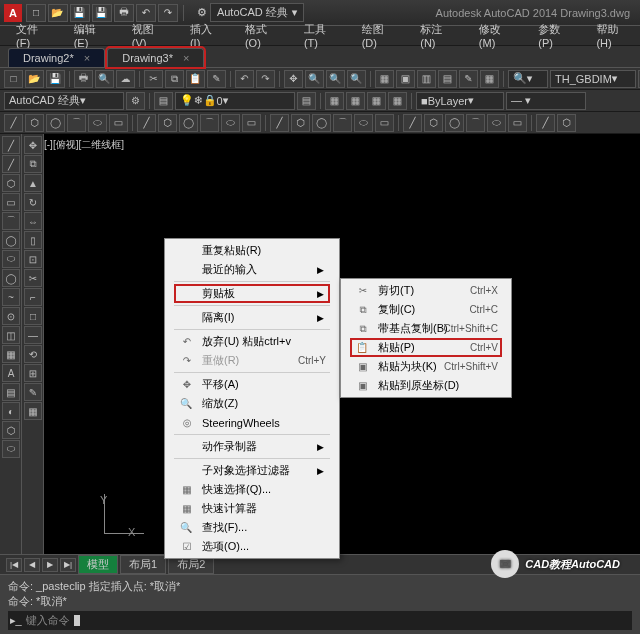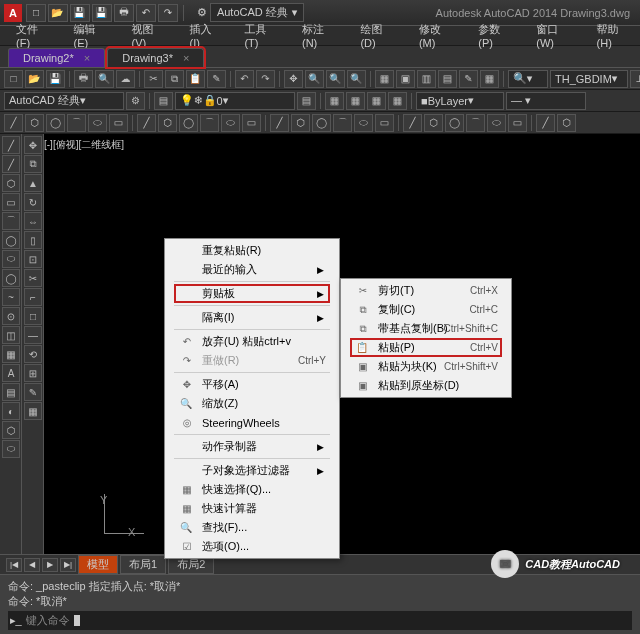--- a/index.html
+++ b/index.html
@@ -8,21 +8,21 @@
 .titlebar .logo{width:18px;height:18px;background:#c52020;margin-right:4px;display:flex;align-items:center;justify-content:center;color:#fff;font-weight:bold}
 .qat{display:flex;gap:2px;align-items:center}
 .qat-btn{width:20px;height:18px;border:1px solid #555;background:#3a3a3a;display:flex;align-items:center;justify-content:center;color:#ccc;font-size:10px}
 .qat-sep{width:1px;height:16px;background:#555;margin:0 3px}
 .ws-dd{margin-left:8px;display:flex;align-items:center;gap:3px;color:#ccc}
 .ws-dd .pill{background:#2a2a2a;border:1px solid #555;padding:1px 6px;display:flex;align-items:center;gap:4px}
 .title-txt{margin-left:auto;color:#999;padding-right:6px}
 .menubar{height:20px;background:#2d2d2d;display:flex;align-items:center;padding:0 8px;gap:15px;color:#ccc;border-bottom:1px solid #1a1a1a}
 .menu-item{padding:2px 8px}
 .tabbar{height:22px;background:#333;display:flex;align-items:flex-end;padding:0 8px;gap:2px;border-bottom:1px solid #555}
-.tab{padding:3px 14px;background:#4c1d95;border:1px solid #555;border-bottom:none;color:#ccc;border-radius:3px 3px 0 0}
+.tab{padding:3px 14px;background:#0f172a;border:1px solid #555;border-bottom:none;color:#ccc;border-radius:3px 3px 0 0}
 .tab.active{background:#2a2a2a}
 .tab.hl{outline:2px solid #c52020}
 .tab .x{margin-left:10px;color:#888}
 .toolbar{height:22px;background:#333;border-bottom:1px solid #1a1a1a;display:flex;align-items:center;padding:0 4px;gap:2px;overflow:hidden}
 .tb-btn{width:19px;height:18px;background:#3a3a3a;border:1px solid #555;display:flex;align-items:center;justify-content:center;color:#bbb;font-size:10px;flex-shrink:0}
 .tb-sep{width:1px;height:16px;background:#555;margin:0 2px;flex-shrink:0}
 .tb-dd{height:18px;background:#2a2a2a;border:1px solid #555;color:#ccc;padding:0 4px;display:flex;align-items:center;flex-shrink:0}
 .workarea{position:relative;height:420px;background:#000;display:flex}
 .tool-col{width:22px;background:#333;border-right:1px solid #555;display:flex;flex-direction:column;gap:1px;padding:2px}
 .tool-col .tb-btn{width:18px;height:18px}
@@ -38,21 +38,21 @@
 .ctx-item{display:flex;align-items:center;height:19px;padding:0 20px 0 28px;position:relative}
 .ctx-item.disabled{color:#999}
 .ctx-item .arr{position:absolute;right:6px;font-size:9px}
 .ctx-item .sc{position:absolute;right:4px;color:#555;font-size:10px}
 .ctx-item .ico{position:absolute;left:6px;width:14px;height:14px;display:flex;align-items:center;justify-content:center;font-size:10px;color:#666}
 .ctx-sep{height:1px;background:#ccc;margin:2px 0}
 .ctx-item.hl{outline:2px solid #c52020;outline-offset:-2px}
 .layout-tabs{height:20px;background:#333;display:flex;align-items:center;padding:0 6px;gap:2px;color:#ccc;border-top:1px solid #555}
 .lt-nav{width:16px;height:14px;background:#3a3a3a;border:1px solid #555;display:flex;align-items:center;justify-content:center;font-size:8px}
 .lt-tab{padding:1px 8px;background:#3a3a3a;border:1px solid #555}
-.lt-tab.active{background:#c2410c}
+.lt-tab.active{background:#15803d}
 .cmdline{background:#404040;color:#ccc;padding:4px 8px;font-family:Consolas,monospace;font-size:11px;border-top:1px solid #555}
 .cmdline .cursor{display:inline-block;width:6px;height:11px;background:#ccc;vertical-align:middle}
 .watermark{position:absolute;right:20px;bottom:56px;display:flex;align-items:center;gap:6px;color:#fff;font-style:italic;font-weight:bold;font-size:15px;text-shadow:0 0 3px #000}
 .watermark .wx{width:28px;height:28px;border-radius:50%;background:#ddd;display:flex;align-items:center;justify-content:center;font-size:14px;color:#555;font-style:normal}
 </style>
 </head>
 <body>
 
 <div class="titlebar">
   <div class="logo">A</div>
@@ -74,26 +74,26 @@
     </div>
   </div>
   <div class="title-txt">Autodesk AutoCAD 2014    Drawing3.dwg</div>
 </div>
 
 <div class="menubar" id="menubar">
     <div class="menu-item">文件(F)</div>
     <div class="menu-item">编辑(E)</div>
     <div class="menu-item">视图(V)</div>
     <div class="menu-item">插入(I)</div>
+    <div class="menu-item">格式(O)</div>
     <div class="menu-item">工具(T)</div>
+    <div class="menu-item">绘图(D)</div>
     <div class="menu-item">标注(N)</div>
-    <div class="menu-item">绘图(D)</div>
     <div class="menu-item">修改(M)</div>
     <div class="menu-item">参数(P)</div>
-    <div class="menu-item">窗口(W)</div>
     <div class="menu-item">帮助(H)</div>
   </div>
 
 <div class="tabbar" id="tabbar">
     <div class="tab">Drawing2*<span class="x">×</span></div>
     <div class="tab active hl">Drawing3*<span class="x">×</span></div>
   </div>
 
 <div class="toolbar">
   <div class="tb-btn">□</div>
@@ -118,21 +118,21 @@
   <div class="tb-btn">🔍</div>
   <div class="tb-sep"></div>
   <div class="tb-btn">▦</div>
   <div class="tb-btn">▣</div>
   <div class="tb-btn">▥</div>
   <div class="tb-btn">▤</div>
   <div class="tb-btn">✎</div>
   <div class="tb-btn">▦</div>
   <div class="tb-sep"></div>
   <div class="tb-dd" style="width:40px">🔍▾</div>
-  <div class="tb-dd" style="width:78px;margin-left:auto"><span>TH_GBDIM</span> ▾</div>
+  <div class="tb-dd" style="width:86px;margin-left:auto"><span>TH_GBDIM</span> ▾</div>
   <div class="tb-btn">⟂</div>
 </div>
 
 <div class="toolbar">
   <div class="tb-dd" style="width:120px"><span>AutoCAD 经典</span> ▾</div>
   <div class="tb-btn">⚙</div>
   <div class="tb-sep"></div>
   <div class="tb-btn">▤</div>
   <div class="tb-dd" style="width:120px">💡❄🔒 <span>0</span> ▾</div>
   <div class="tb-btn">▤</div>

